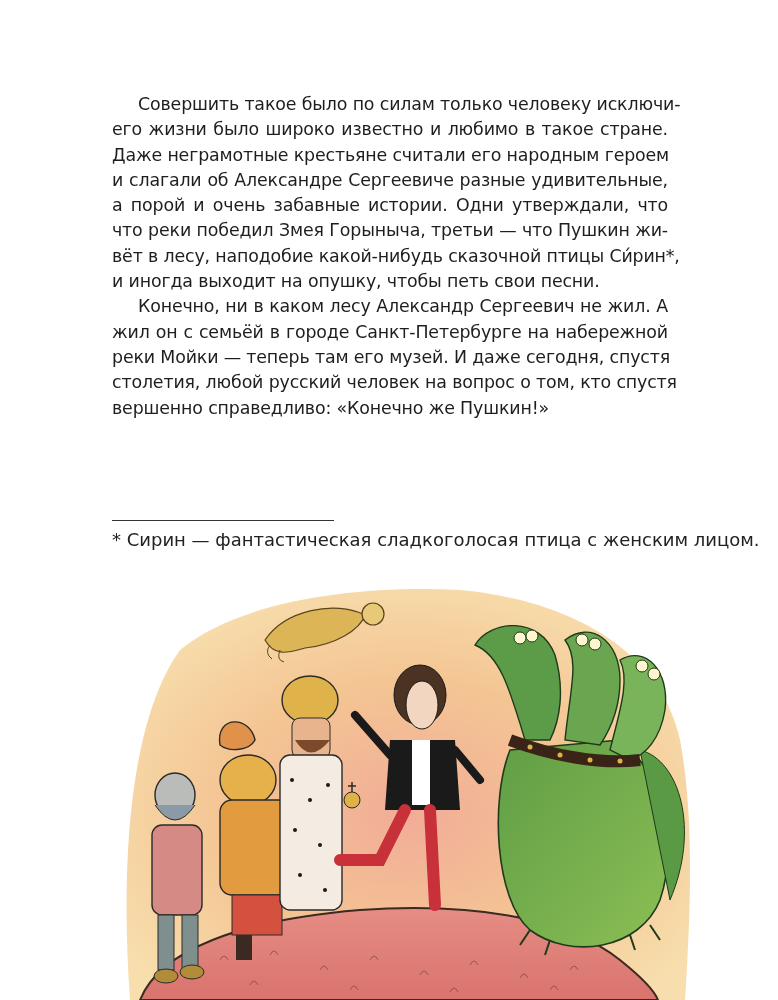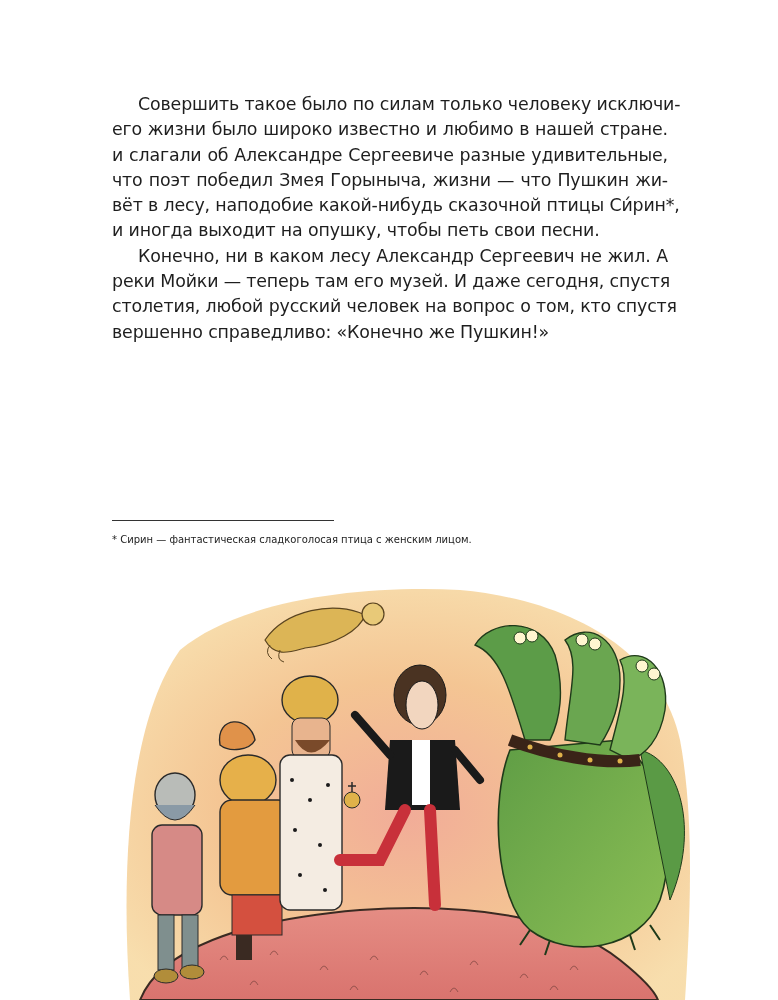--- a/index.html
+++ b/index.html
@@ -6,37 +6,40 @@
   body { width: 778px; height: 1000px; position: relative; overflow: hidden;
          font-family: "DejaVu Sans", "Liberation Sans", sans-serif; color: #1e1e1e; }
   .page { position: absolute; left: 0; top: 0; width: 778px; height: 1000px; }
   .body-text { position: absolute; left: 112px; top: 92px; width: 556px;
                font-size: 17.4px; line-height: 25.3px; letter-spacing: -0.15px; }
   .line { display: block; white-space: nowrap; text-align: justify; text-align-last: justify; }
   .line.last { text-align-last: left; }
   .line.indent { padding-left: 26px; }
   .footnote-rule { position: absolute; left: 112px; top: 520px; width: 222px; height: 0;
                    border-top: 1.2px solid #333; }
-  .footnote { position: absolute; left: 112px; top: 531px; font-size: 10px; line-height: 18px;
+  .footnote { position: absolute; left: 112px; top: 531px; font-size: 18px; line-height: 18px;
               white-space: nowrap; color: #222; }
   .illustration { position: absolute; left: 100px; top: 560px; width: 600px; height: 440px; }
 </style>
 </head>
 <body>
 
 <div class="page">
 
   <div class="body-text">
     <span class="line indent">Совершить такое было по силам только человеку исключи-</span>
-    <span class="line">его жизни было широко известно и любимо в нашей стране.</span>
+    <span class="line">его жизни было широко известно и любимо в такое стране.</span>
+    <span class="line">Даже неграмотные крестьяне считали его народным героем</span>
     <span class="line">и слагали об Александре Сергеевиче разные удивительные,</span>
-    <span class="line">что поэт победил Змея Горыныча, жизни — что Пушкин жи-</span>
+    <span class="line">а порой и очень забавные истории. Одни утверждали, что</span>
+    <span class="line">что реки победил Змея Горыныча, третьи — что Пушкин жи-</span>
     <span class="line">вёт в лесу, наподобие какой-нибудь сказочной птицы Си́рин*,</span>
     <span class="line last">и иногда выходит на опушку, чтобы петь свои песни.</span>
     <span class="line indent">Конечно, ни в каком лесу Александр Сергеевич не жил. А</span>
+    <span class="line">жил он с семьёй в городе Санкт-Петербурге на набережной</span>
     <span class="line">реки Мойки — теперь там его музей. И даже сегодня, спустя</span>
     <span class="line">столетия, любой русский человек на вопрос о том, кто спустя</span>
     <span class="line last">вершенно справедливо: «Конечно же Пушкин!»</span>
   </div>
 
   <div class="footnote-rule"></div>
   <div class="footnote">* Сирин — фантастическая сладкоголосая птица с женским лицом.</div>
 
   <svg class="illustration" viewBox="0 0 600 440" xmlns="http://www.w3.org/2000/svg">
     <defs>

